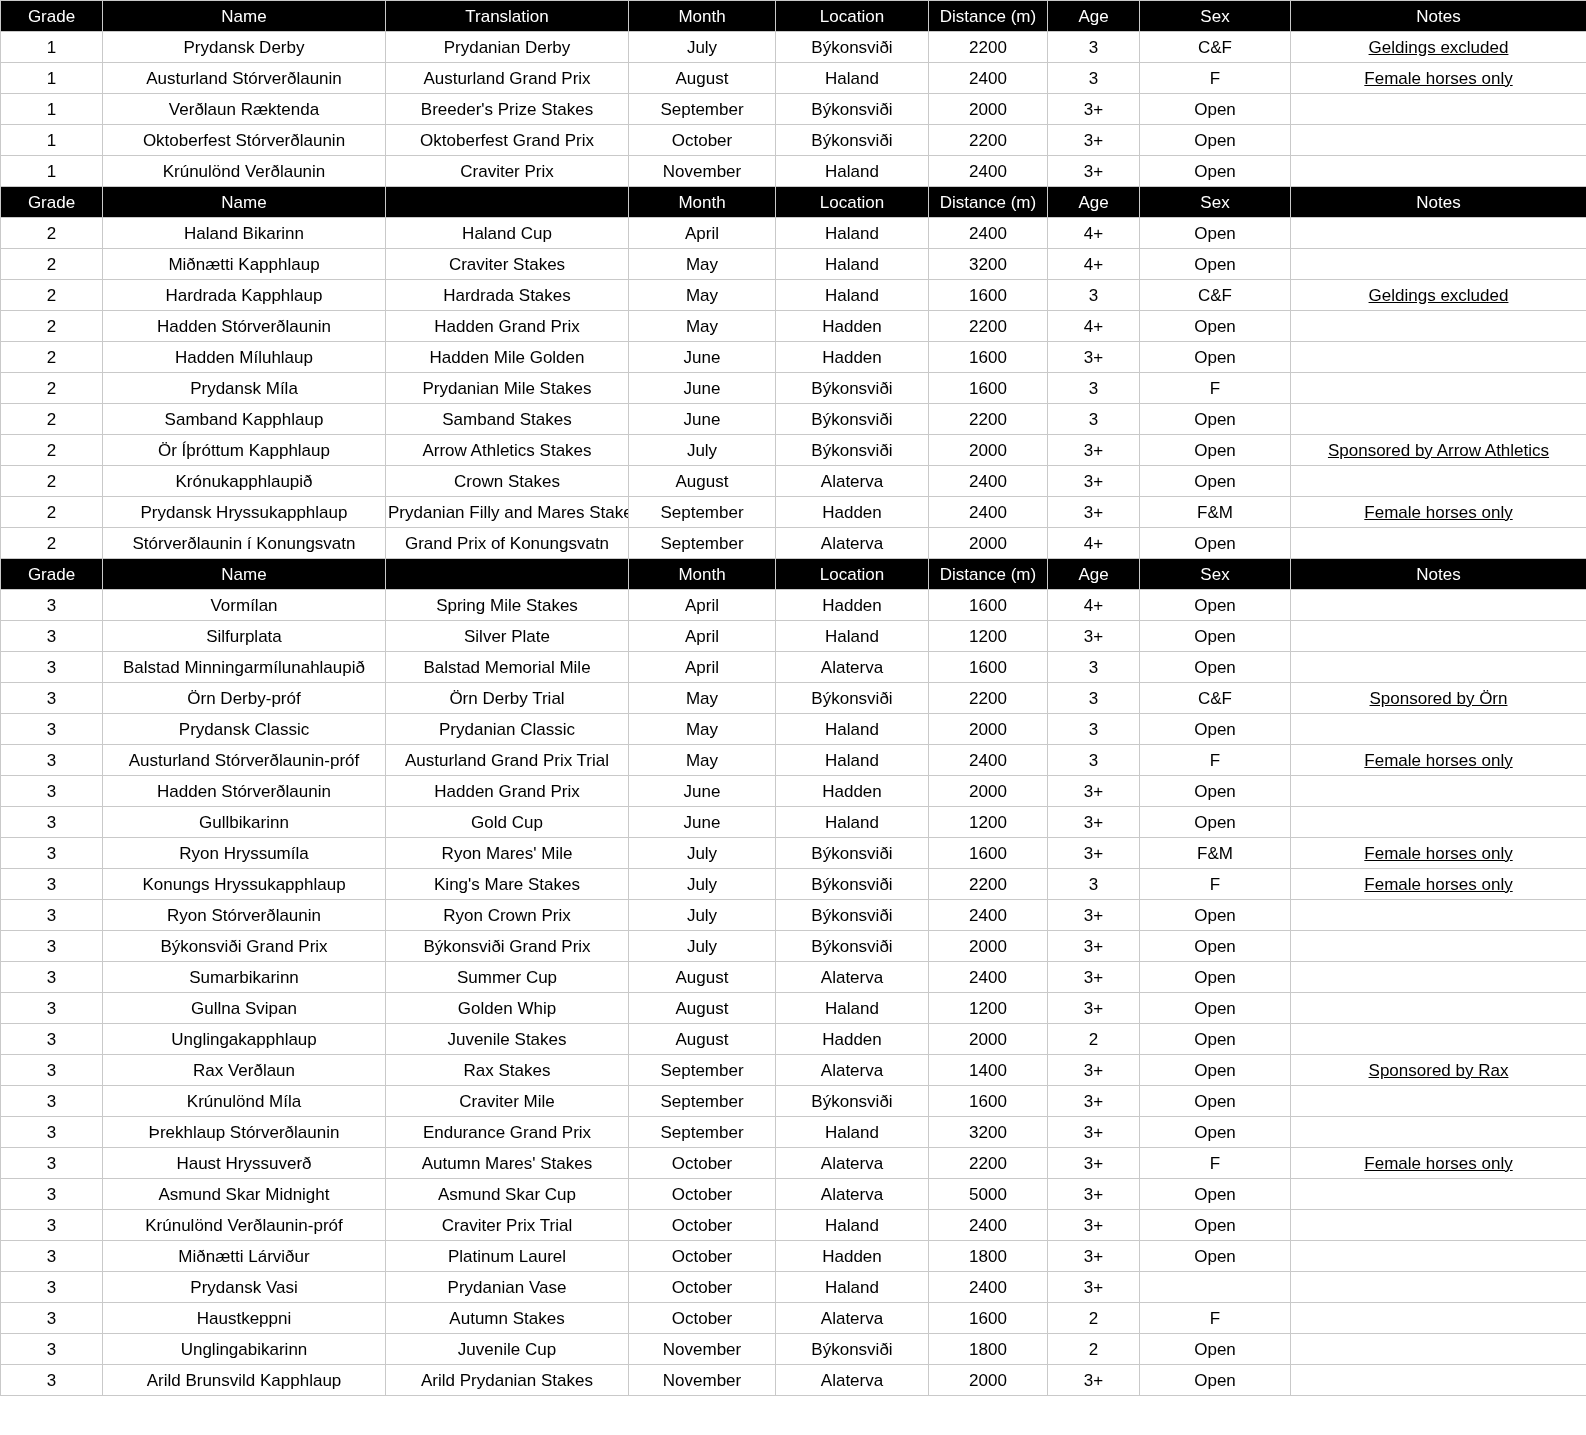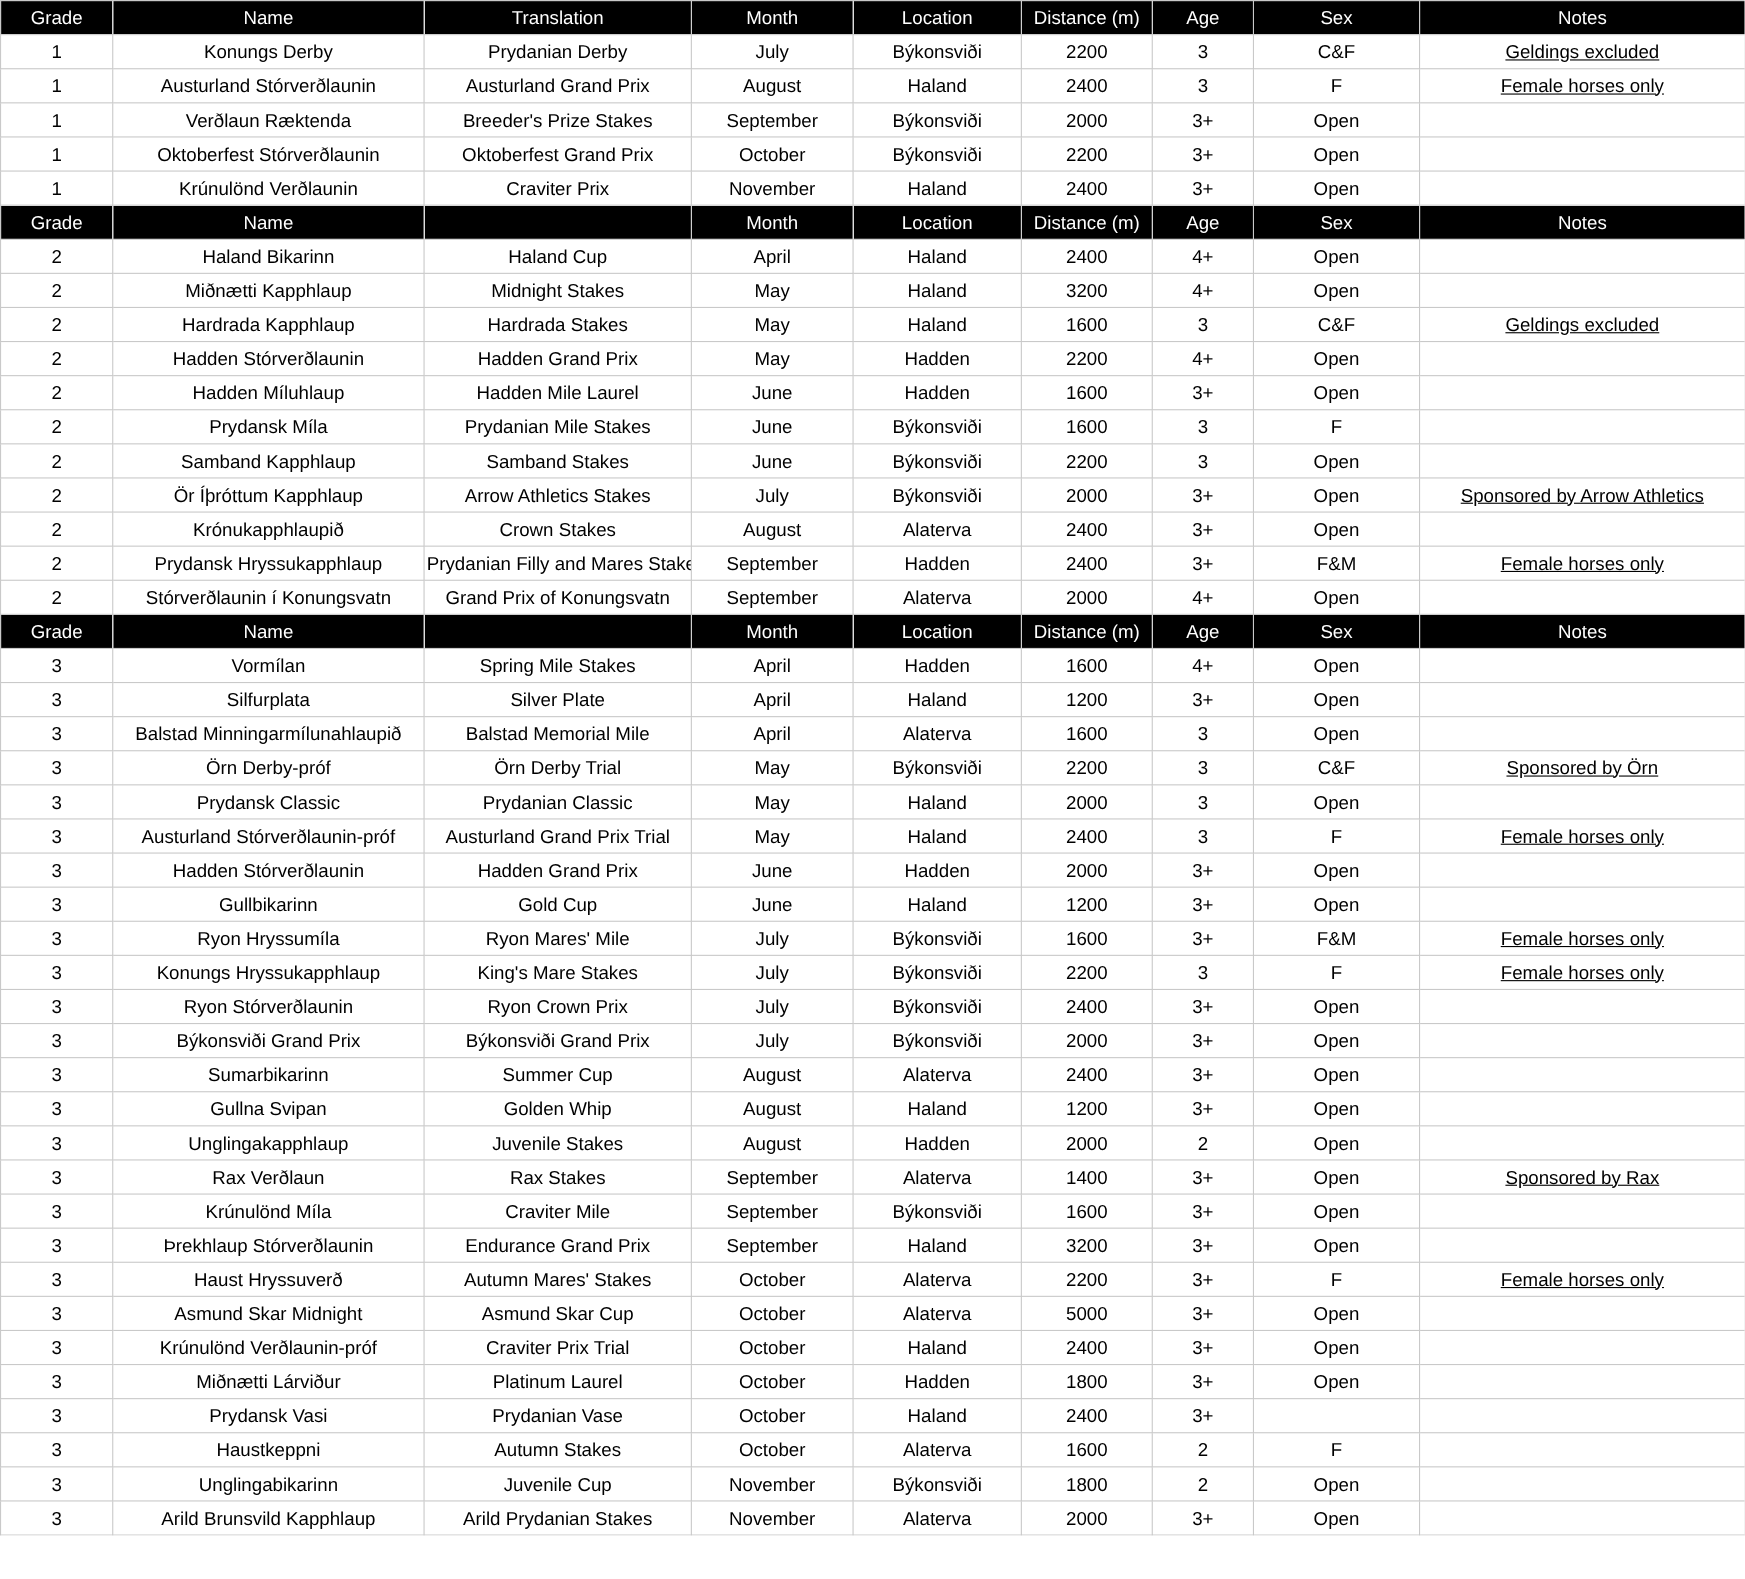--- a/index.html
+++ b/index.html
@@ -68,21 +68,21 @@
           <th class="col-translation">Translation</th>
           <th class="col-month">Month</th>
           <th class="col-location">Location</th>
           <th class="col-distance">Distance (m)</th>
           <th class="col-age">Age</th>
           <th class="col-sex">Sex</th>
           <th class="col-notes">Notes</th>
         </tr>
         <tr>
           <td class="col-grade">1</td>
-          <td class="col-name">Konungs Derby</td>
+          <td class="col-name">Prydansk Derby</td>
           <td class="col-translation">Prydanian Derby</td>
           <td class="col-month">July</td>
           <td class="col-location">Býkonsviði</td>
           <td class="col-distance">2200</td>
           <td class="col-age">3</td>
           <td class="col-sex">C&amp;F</td>
           <td class="col-notes">Geldings excluded</td>
         </tr>
         <tr>
           <td class="col-grade">1</td>
@@ -146,21 +146,21 @@
           <td class="col-month">April</td>
           <td class="col-location">Haland</td>
           <td class="col-distance">2400</td>
           <td class="col-age">4+</td>
           <td class="col-sex">Open</td>
           <td class="col-notes"></td>
         </tr>
         <tr>
           <td class="col-grade">2</td>
           <td class="col-name">Miðnætti Kapphlaup</td>
-          <td class="col-translation">Midnight Stakes</td>
+          <td class="col-translation">Craviter Stakes</td>
           <td class="col-month">May</td>
           <td class="col-location">Haland</td>
           <td class="col-distance">3200</td>
           <td class="col-age">4+</td>
           <td class="col-sex">Open</td>
           <td class="col-notes"></td>
         </tr>
         <tr>
           <td class="col-grade">2</td>
           <td class="col-name">Hardrada Kapphlaup</td>
@@ -179,21 +179,21 @@
           <td class="col-month">May</td>
           <td class="col-location">Hadden</td>
           <td class="col-distance">2200</td>
           <td class="col-age">4+</td>
           <td class="col-sex">Open</td>
           <td class="col-notes"></td>
         </tr>
         <tr>
           <td class="col-grade">2</td>
           <td class="col-name">Hadden Míluhlaup</td>
-          <td class="col-translation">Hadden Mile Laurel</td>
+          <td class="col-translation">Hadden Mile Golden</td>
           <td class="col-month">June</td>
           <td class="col-location">Hadden</td>
           <td class="col-distance">1600</td>
           <td class="col-age">3+</td>
           <td class="col-sex">Open</td>
           <td class="col-notes"></td>
         </tr>
         <tr>
           <td class="col-grade">2</td>
           <td class="col-name">Prydansk Míla</td>

